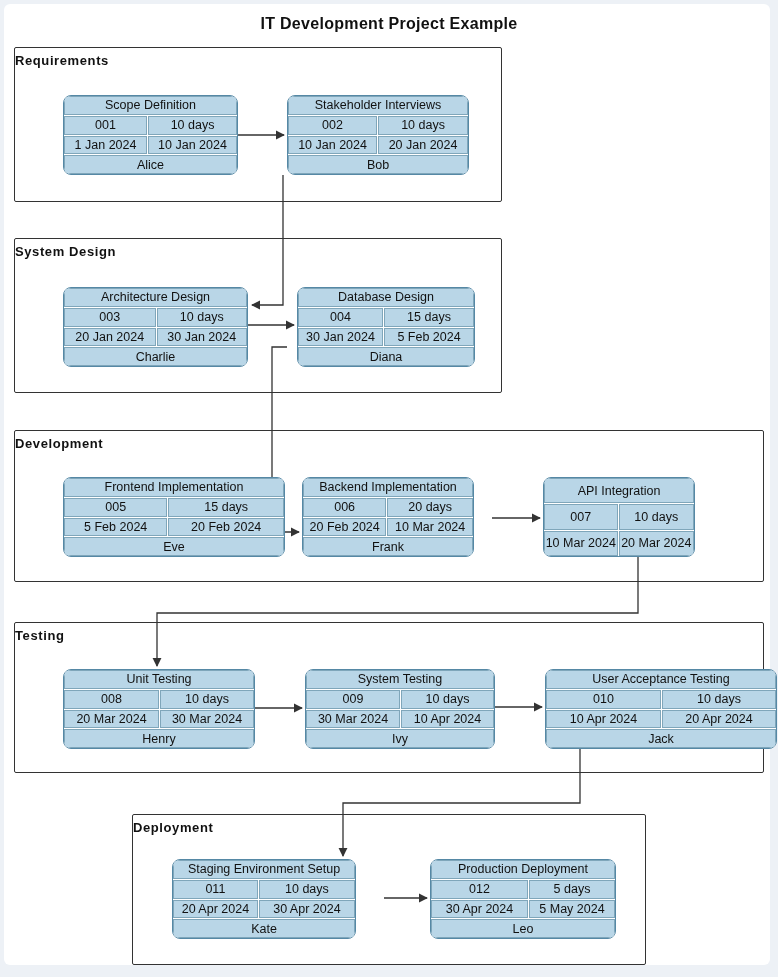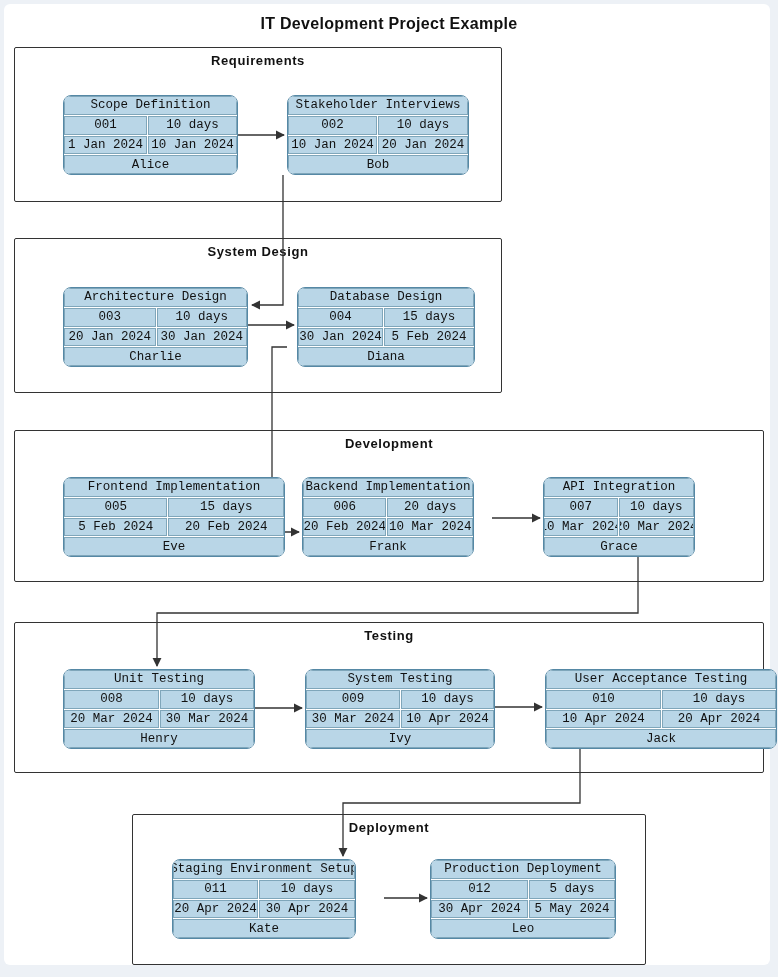--- a/index.html
+++ b/index.html
@@ -2,26 +2,26 @@
 <html><head>
 <meta charset="utf-8">
 <style>
   html,body{margin:0;padding:0;background:#edf1f6;}
   .stage{position:relative;width:778px;height:977px;background:#edf1f6;overflow:hidden;
          font-family:"Liberation Sans", sans-serif;}
   .canvas{position:absolute;left:4px;top:4px;width:766px;height:961px;background:#ffffff;border-radius:6px;}
   .main-title{position:absolute;top:15px;left:0;width:100%;text-align:center;
               font-size:16px;font-weight:bold;letter-spacing:.3px;color:#111;}
   .sbox{position:absolute;background:#ffffff;border:1px solid #333333;border-radius:2px;box-sizing:border-box;}
-  .stitle{position:absolute;top:5px;left:0;right:0;text-align:center;font-size:13px;font-weight:bold;
+  .stitle{position:absolute;top:5px;left:0;right:0;font-size:13px;font-weight:bold;
           letter-spacing:.6px;color:#111;}
   .card{position:absolute;height:80px;box-sizing:border-box;background:#b9d6e7;
         border:1px solid #5588a5;border-radius:8px;overflow:hidden;}
   .cgrid{display:grid;width:100%;height:100%;box-sizing:border-box;
-         grid-template-columns:var(--split,50%) 1fr;grid-auto-rows:1fr;gap:1px;background:#ffffff;font-family:Liberation Mono, monospace;}
+         grid-template-columns:var(--split,50%) 1fr;grid-auto-rows:1fr;gap:1px;background:#ffffff;}
   .cell{background:#b9d6e7;border:1px solid #7fa6ba;box-sizing:border-box;
         display:flex;align-items:center;justify-content:center;
         font-size:12.5px;color:#111;white-space:nowrap;overflow:hidden;}
   .span2{grid-column:1 / 3;}
   svg.edges{position:absolute;left:0;top:0;pointer-events:none;}
 </style>
 </head>
 <body>
 
 <div class="stage">
@@ -128,21 +128,20 @@
       <div class="cell span2">Frank</div>
     </div>
   </div>
   <div class="card" style="left:543px;top:477px;width:152px">
     <div class="cgrid" style="--split:49%">
       <div class="cell span2">API Integration</div>
       <div class="cell">007</div>
       <div class="cell">10 days</div>
       <div class="cell">10 Mar 2024</div>
       <div class="cell">20 Mar 2024</div>
-      <div class="cell span2">Grace</div>
     </div>
   </div>
 
   <div class="card" style="left:63px;top:669px;width:192px">
     <div class="cgrid" style="--split:50%">
       <div class="cell span2">Unit Testing</div>
       <div class="cell">008</div>
       <div class="cell">10 days</div>
       <div class="cell">20 Mar 2024</div>
       <div class="cell">30 Mar 2024</div>

